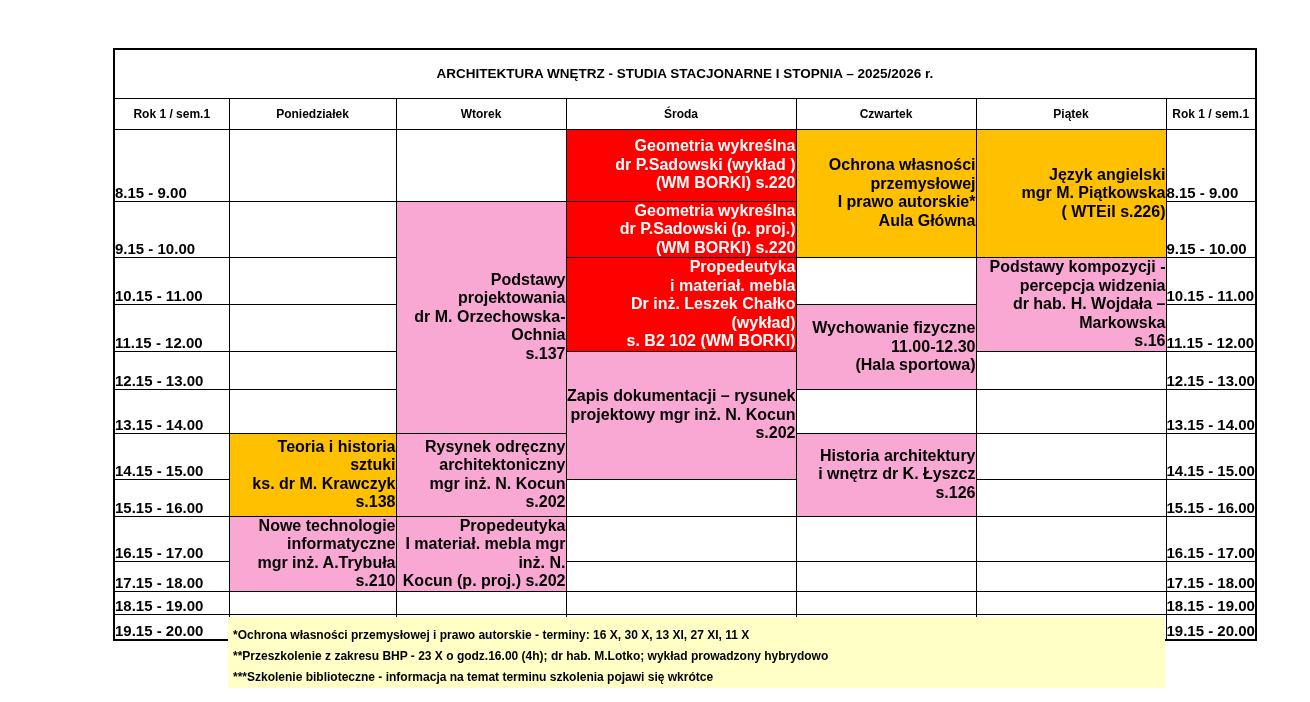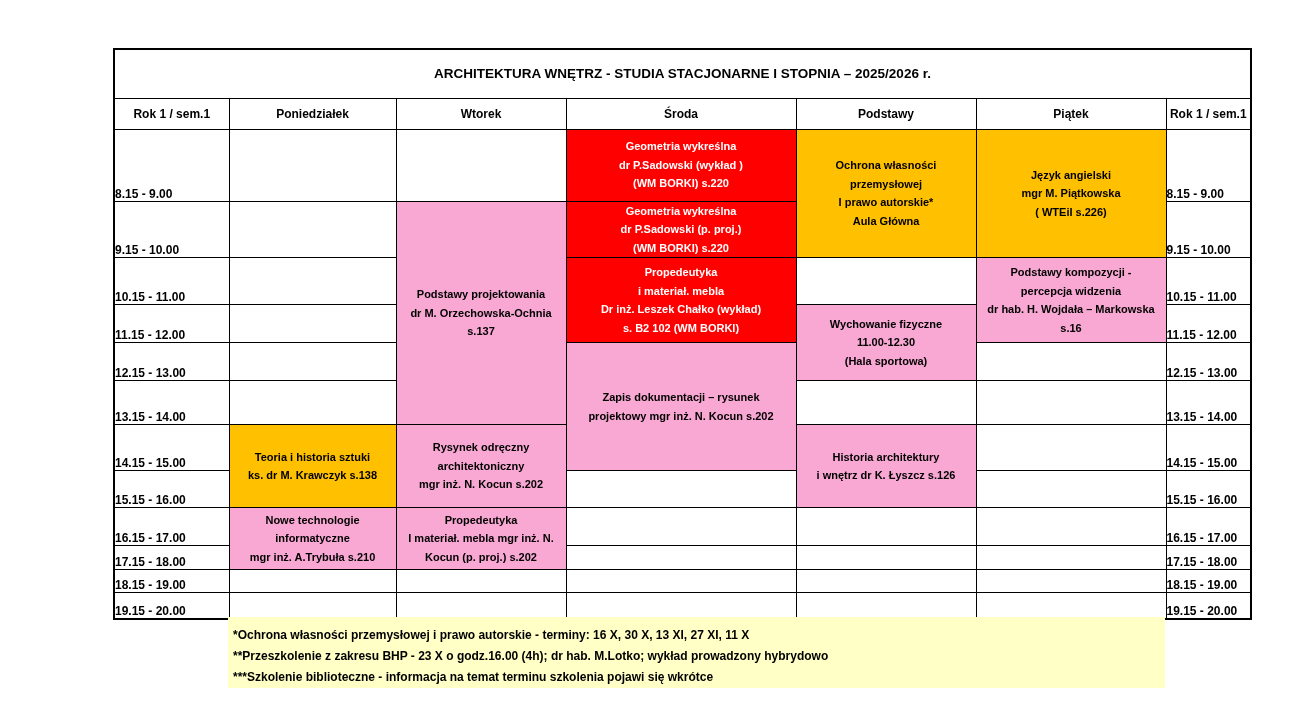--- a/index.html
+++ b/index.html
@@ -29,29 +29,29 @@
     margin-left:40px;
   }
   td.day-head {
     text-align:center;
     vertical-align:middle;
     font-size:12px;
   }
   td.time {
     text-align:left;
     vertical-align:bottom;
-    font-size:12px;
+    font-size:15px;
     padding:0 0 5px 3px;
     white-space:nowrap;
   }
   td.course {
-    text-align:center;
+    text-align:right;
     vertical-align:middle;
     white-space:pre-line;
-    font-size:11px;
+    font-size:16px;
     line-height:18.5px;
   }
   td.c-red    { background:#FF0000; color:#ffffff; border-width:2px; }
   td.c-orange { background:#FFC000; color:#000000; border-width:2px; }
   td.c-yellow { background:#f9a8d4; color:#000000; }
   td.empty    { background:#ffffff; }
   .footnotes {
     position:absolute;
     left:228px; top:617px;
     width:937px; height:71px;
@@ -84,21 +84,21 @@
   <tbody>
         <tr style="height:49px">
     <td class="title-cell" colspan="7">ARCHITEKTURA WNĘTRZ - STUDIA STACJONARNE I STOPNIA – 2025/2026 r.</td>
   </tr>
 
   <tr style="height:31px">
     <td class="day-head">Rok 1 / sem.1</td>
     <td class="day-head">Poniedziałek</td>
     <td class="day-head">Wtorek</td>
     <td class="day-head">Środa</td>
-    <td class="day-head">Podstawy</td>
+    <td class="day-head">Czwartek</td>
     <td class="day-head">Piątek</td>
     <td class="day-head">Rok 1 / sem.1</td>
   </tr>
 
   <tr style="height:72px">
     <td class="time">8.15 - 9.00</td>
     <td class="empty"></td>
     <td class="empty"></td>
     <td class="course c-red">Geometria wykreślna
 dr P.Sadowski  (wykład )

